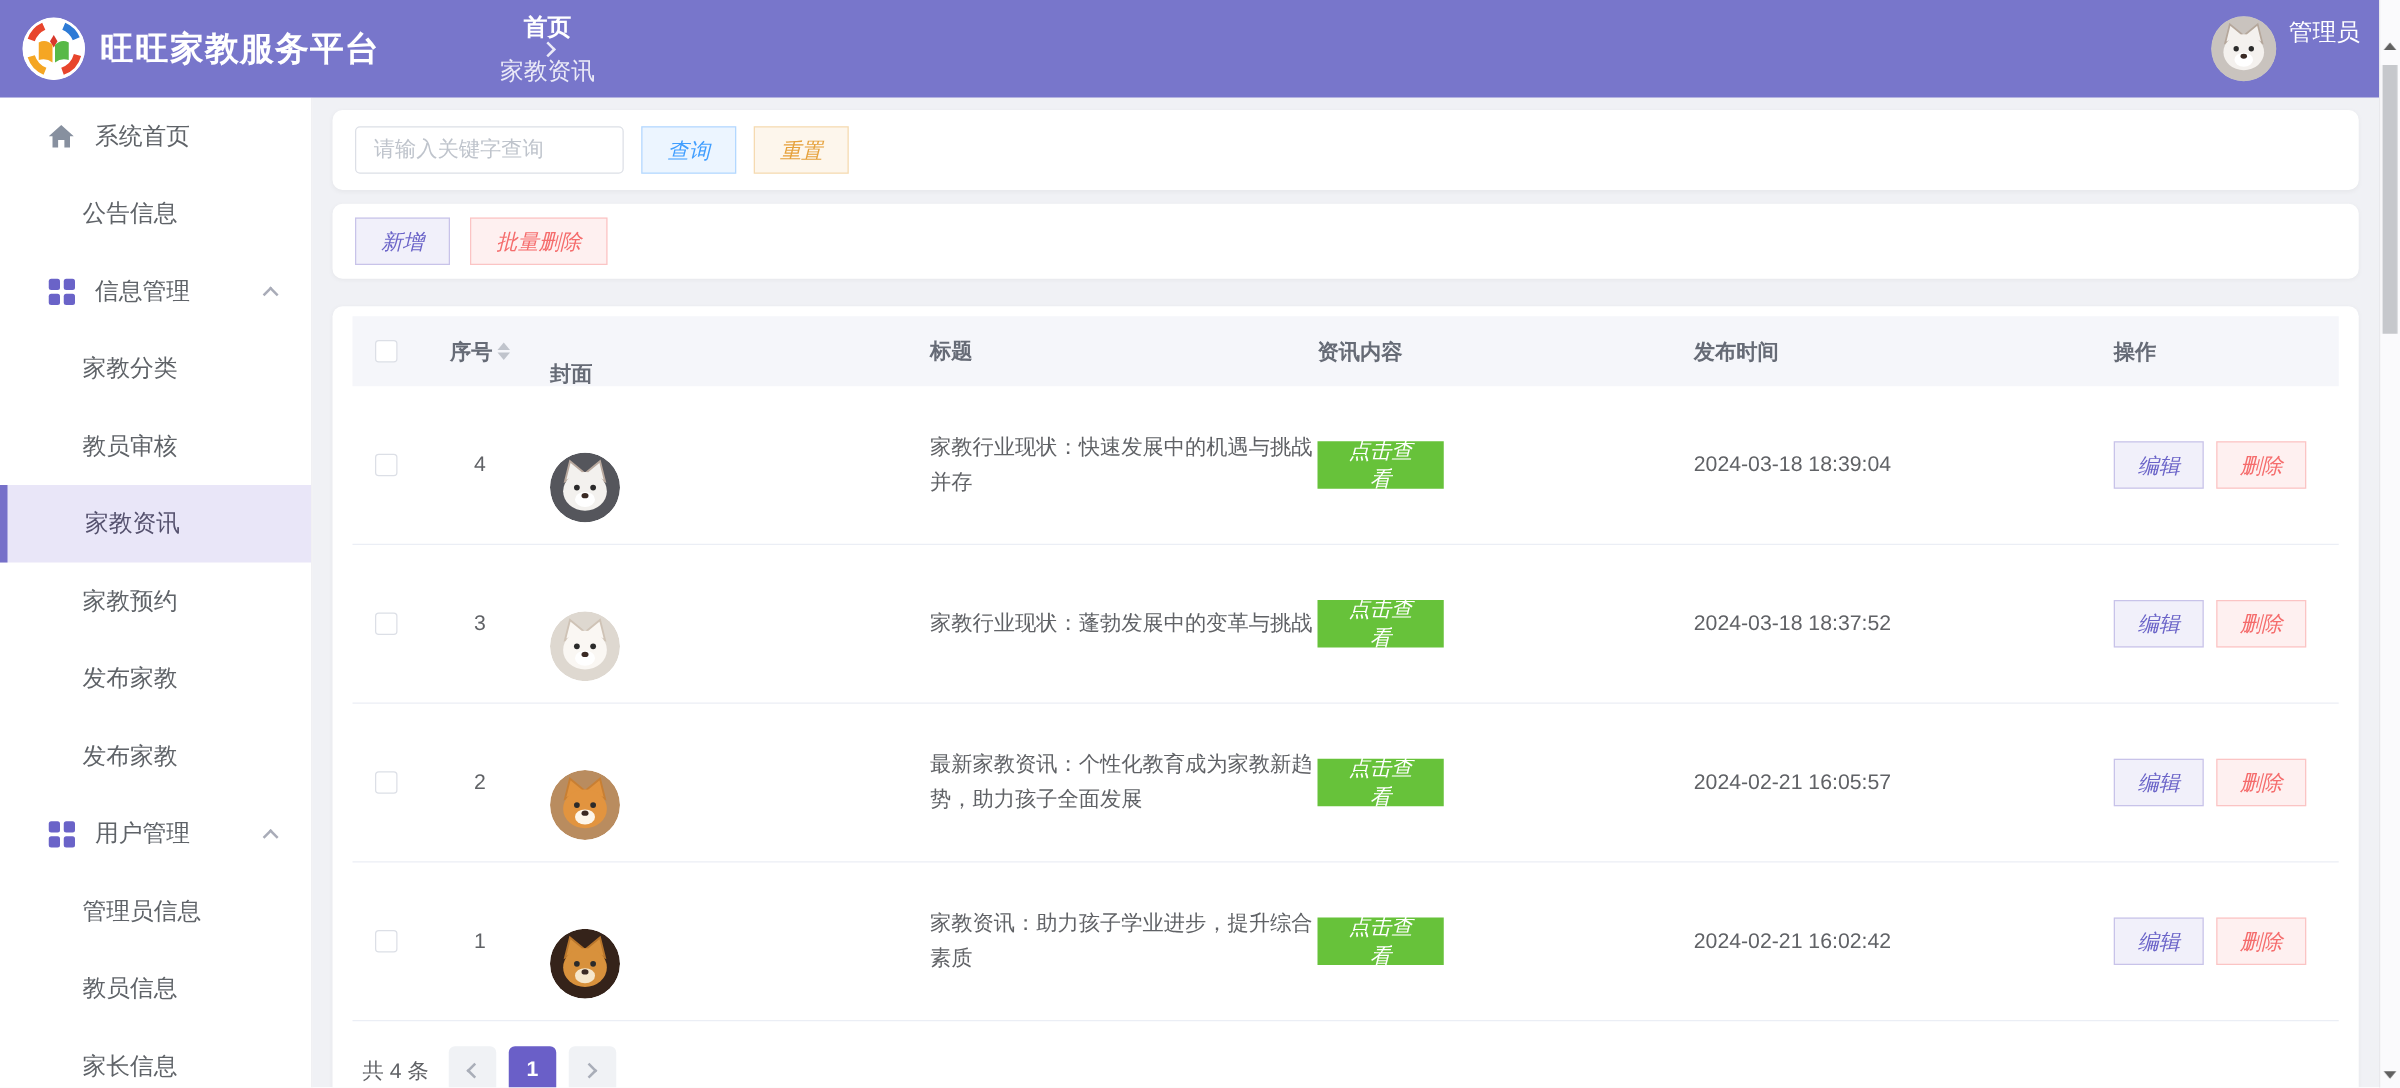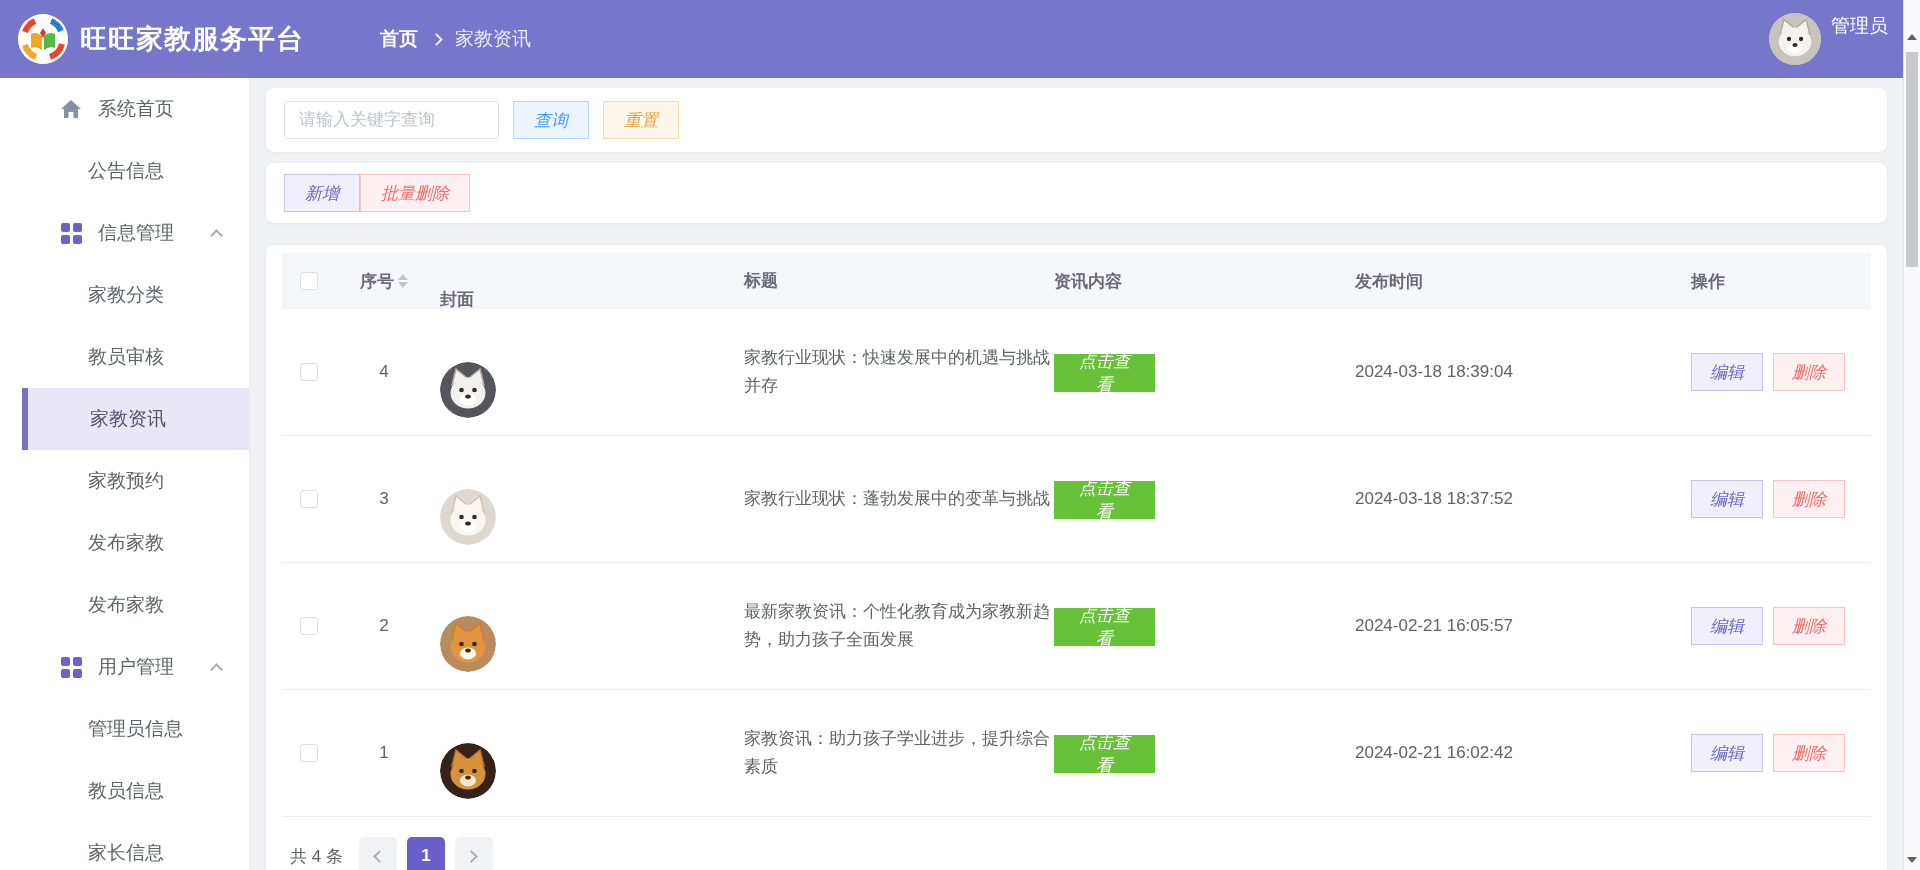--- a/index.html
+++ b/index.html
@@ -6,47 +6,47 @@
   html,body { width:1920px; height:870px; overflow:hidden;
     font-family:"Liberation Sans","DejaVu Sans",sans-serif; color:#606266; }
   .page { position:relative; width:1920px; height:870px; background:#F0F1F5; }
 
   
   .header { position:absolute; top:0; left:0; right:0; height:78px; background:#7876CB;
     display:flex; align-items:center; padding:0 32px 0 18px; z-index:5; }
   .logo { width:50px; height:50px; border-radius:50%; background:#fff; flex:0 0 50px;
     display:flex; align-items:center; justify-content:center; overflow:hidden; }
   .app-title { color:#fff; font-size:27px; font-weight:bold; margin-left:12px; letter-spacing:1px; }
-  .breadcrumb { display:flex; align-items:center; margin-left:76px; font-size:19px; }
+  .breadcrumb { display:flex; align-items:center; margin-left:96px; font-size:19px;flex-direction:column; }
   .crumb-home { color:#fff; font-weight:bold; cursor:pointer; }
   .crumb-sep { width:9px; height:9px; border-right:2px solid rgba(255,255,255,.85);
     border-bottom:2px solid rgba(255,255,255,.85); transform:rotate(-45deg); margin:0 14px; }
   .crumb-cur { color:rgba(255,255,255,.85); }
   .header-right { margin-left:auto; display:flex; align-items:flex-start; gap:10px; cursor:pointer; }
   .user-avatar { width:52px; height:52px; border-radius:50%; overflow:hidden; background:#ccc; }
   .user-name { color:#fff; font-size:19px; }
 
   
   .sidebar { position:absolute; top:78px; left:0; bottom:0; width:250px; background:#fff;
-    border-right:1px solid #ECECF0; overflow:hidden;padding-left:22px; }
+    border-right:1px solid #ECECF0; overflow:hidden; }
   .side-item { position:relative; height:62px; display:flex; align-items:center;
     font-size:19px; color:#5f6368; cursor:pointer; }
   .side-item .ic { width:22px; margin:0 16px 0 38px; display:flex; align-items:center; justify-content:center; }
   .side-item.sub { padding-left:66px; }
   .side-item.active { background:#E9E6F8; border-left:6px solid #7670C9; padding-left:62px; color:#55516e; }
   .grid4 { display:grid; grid-template-columns:9px 9px; grid-template-rows:9px 9px; gap:3px; }
   .grid4 span { background:#6A63C8; border-radius:2px; }
   .chev-up { position:absolute; right:28px; width:9px; height:9px;
     border-right:2px solid #A9ACB8; border-bottom:2px solid #A9ACB8; transform:rotate(-135deg); top:29px; }
 
   
   .main { position:absolute; top:78px; left:250px; right:17px; bottom:0; padding:10px 16px 0 16px; overflow:hidden; }
   .card { background:#fff; border-radius:8px; box-shadow:0 1px 4px rgba(0,0,0,.045); }
   .card.search-card { height:64px; display:flex; align-items:center; padding:0 18px; gap:14px; }
-  .card.toolbar-card { height:60px; margin-top:11px; display:flex; align-items:center; padding:0 18px; }
+  .card.toolbar-card { height:60px; margin-top:11px; display:flex; align-items:center; padding:0 18px; gap:16px; }
   .card.table-card { margin-top:22px; padding:8px 16px 22px 16px; }
 
   .search-input { width:215px; height:38px; border:1px solid #DCDFE6; border-radius:4px;
     padding:0 14px; font-size:17px; color:#606266; outline:none;
     font-family:"Liberation Sans","DejaVu Sans",sans-serif; }
   .search-input::placeholder { color:#BFC4CC; }
   .btn { height:38px; border-radius:0; font-size:17px; cursor:pointer; border:1px solid transparent;
     padding:0 20px; display:inline-flex; align-items:center; justify-content:center;
     font-family:"Liberation Sans","DejaVu Sans",sans-serif;font-style:italic; }
   .btn-query { color:#409EFF; background:#ECF5FF; border-color:#B3D8FF; }

